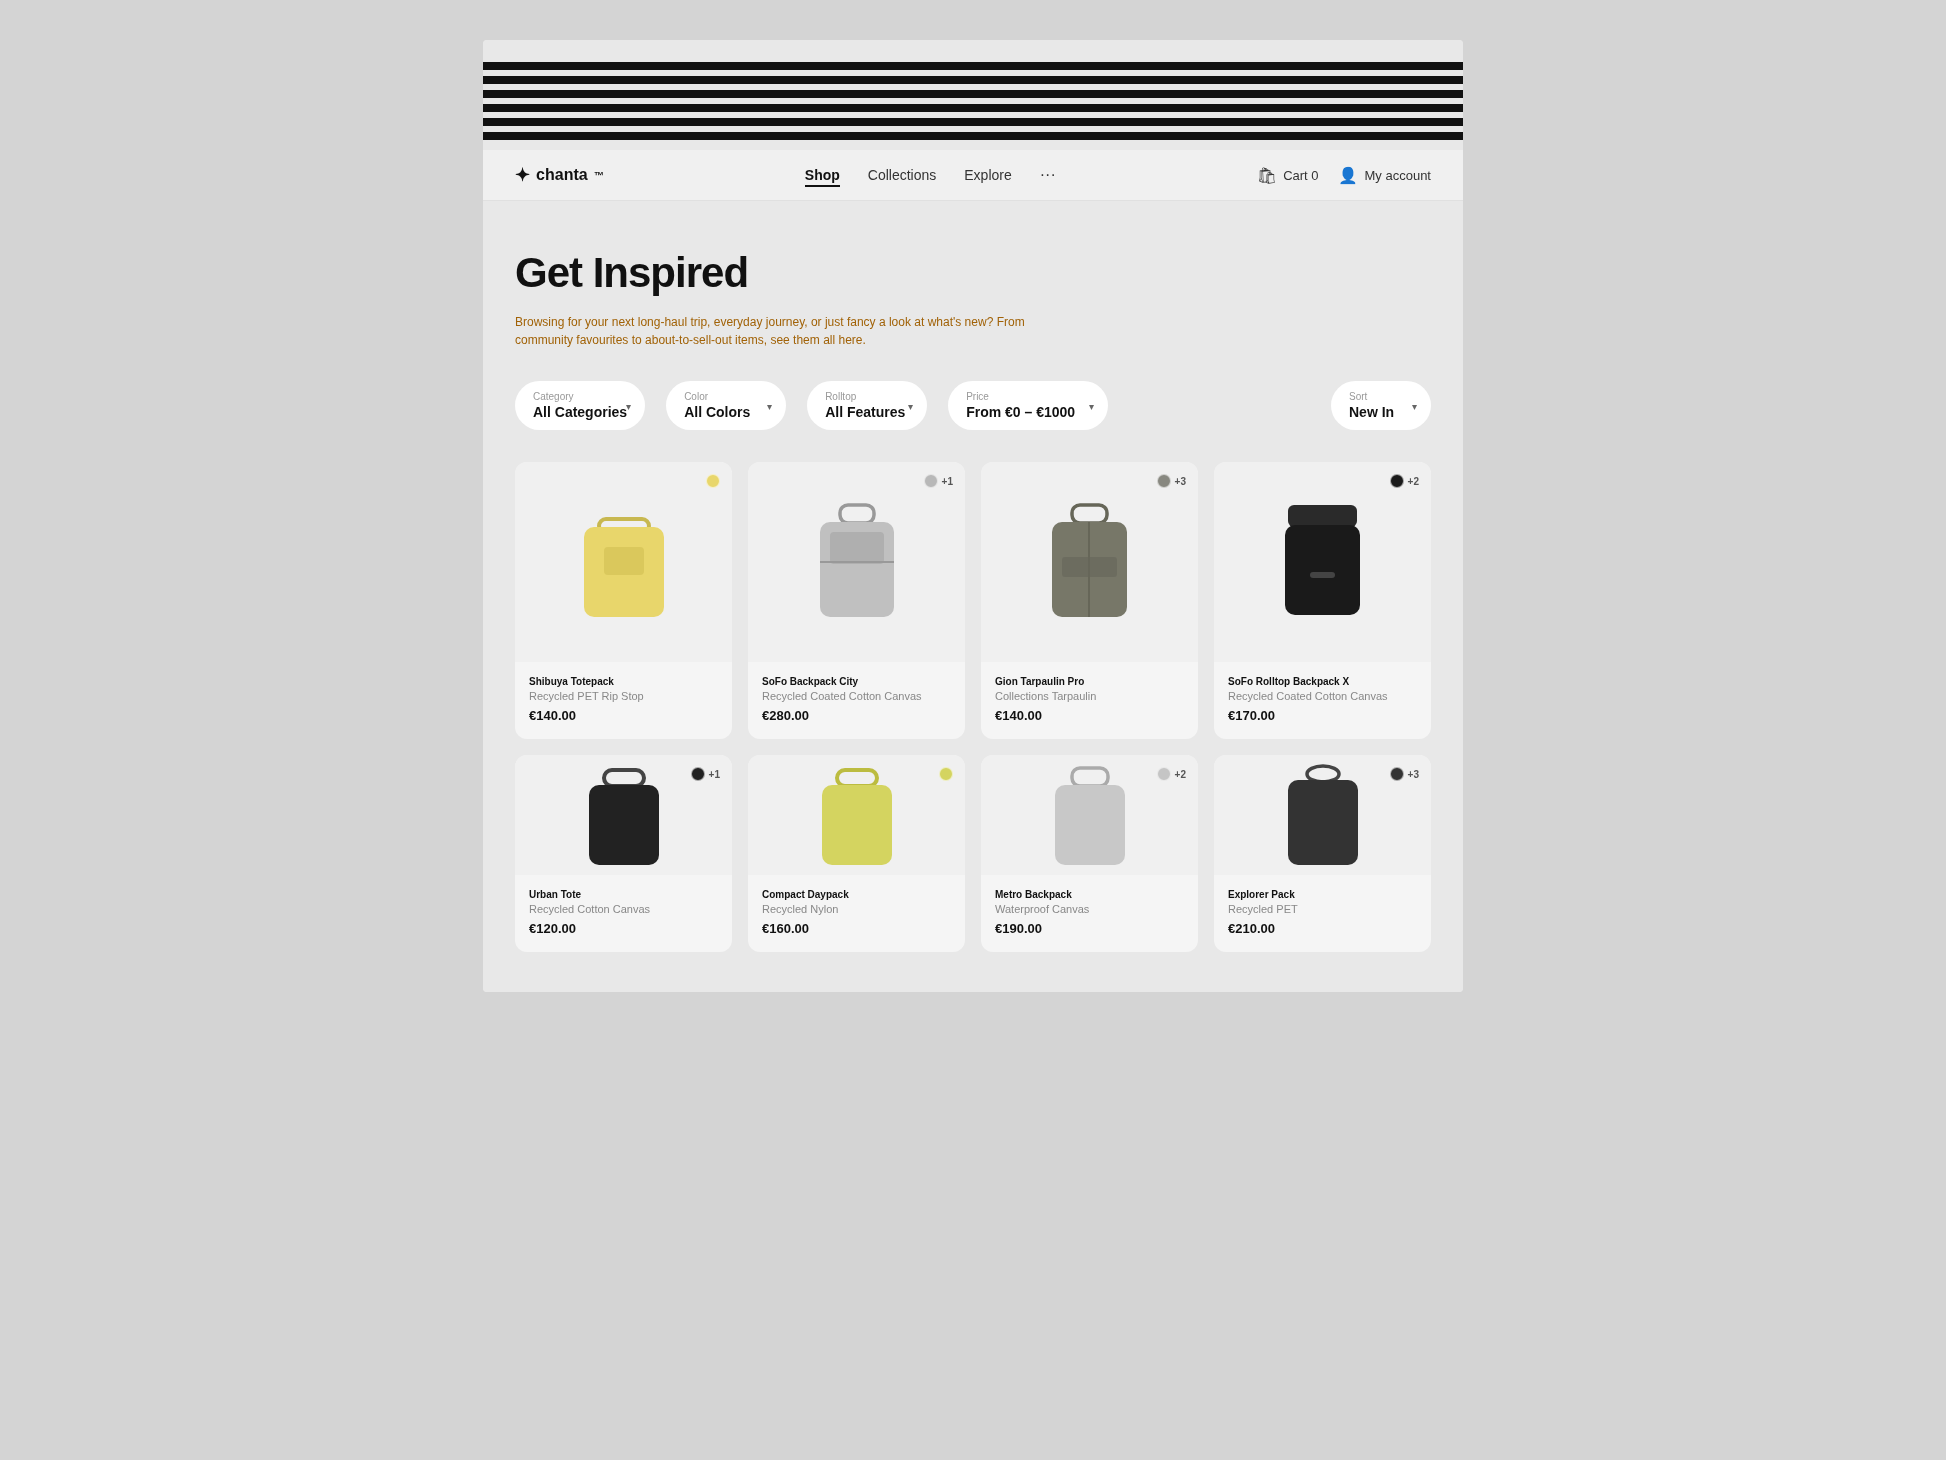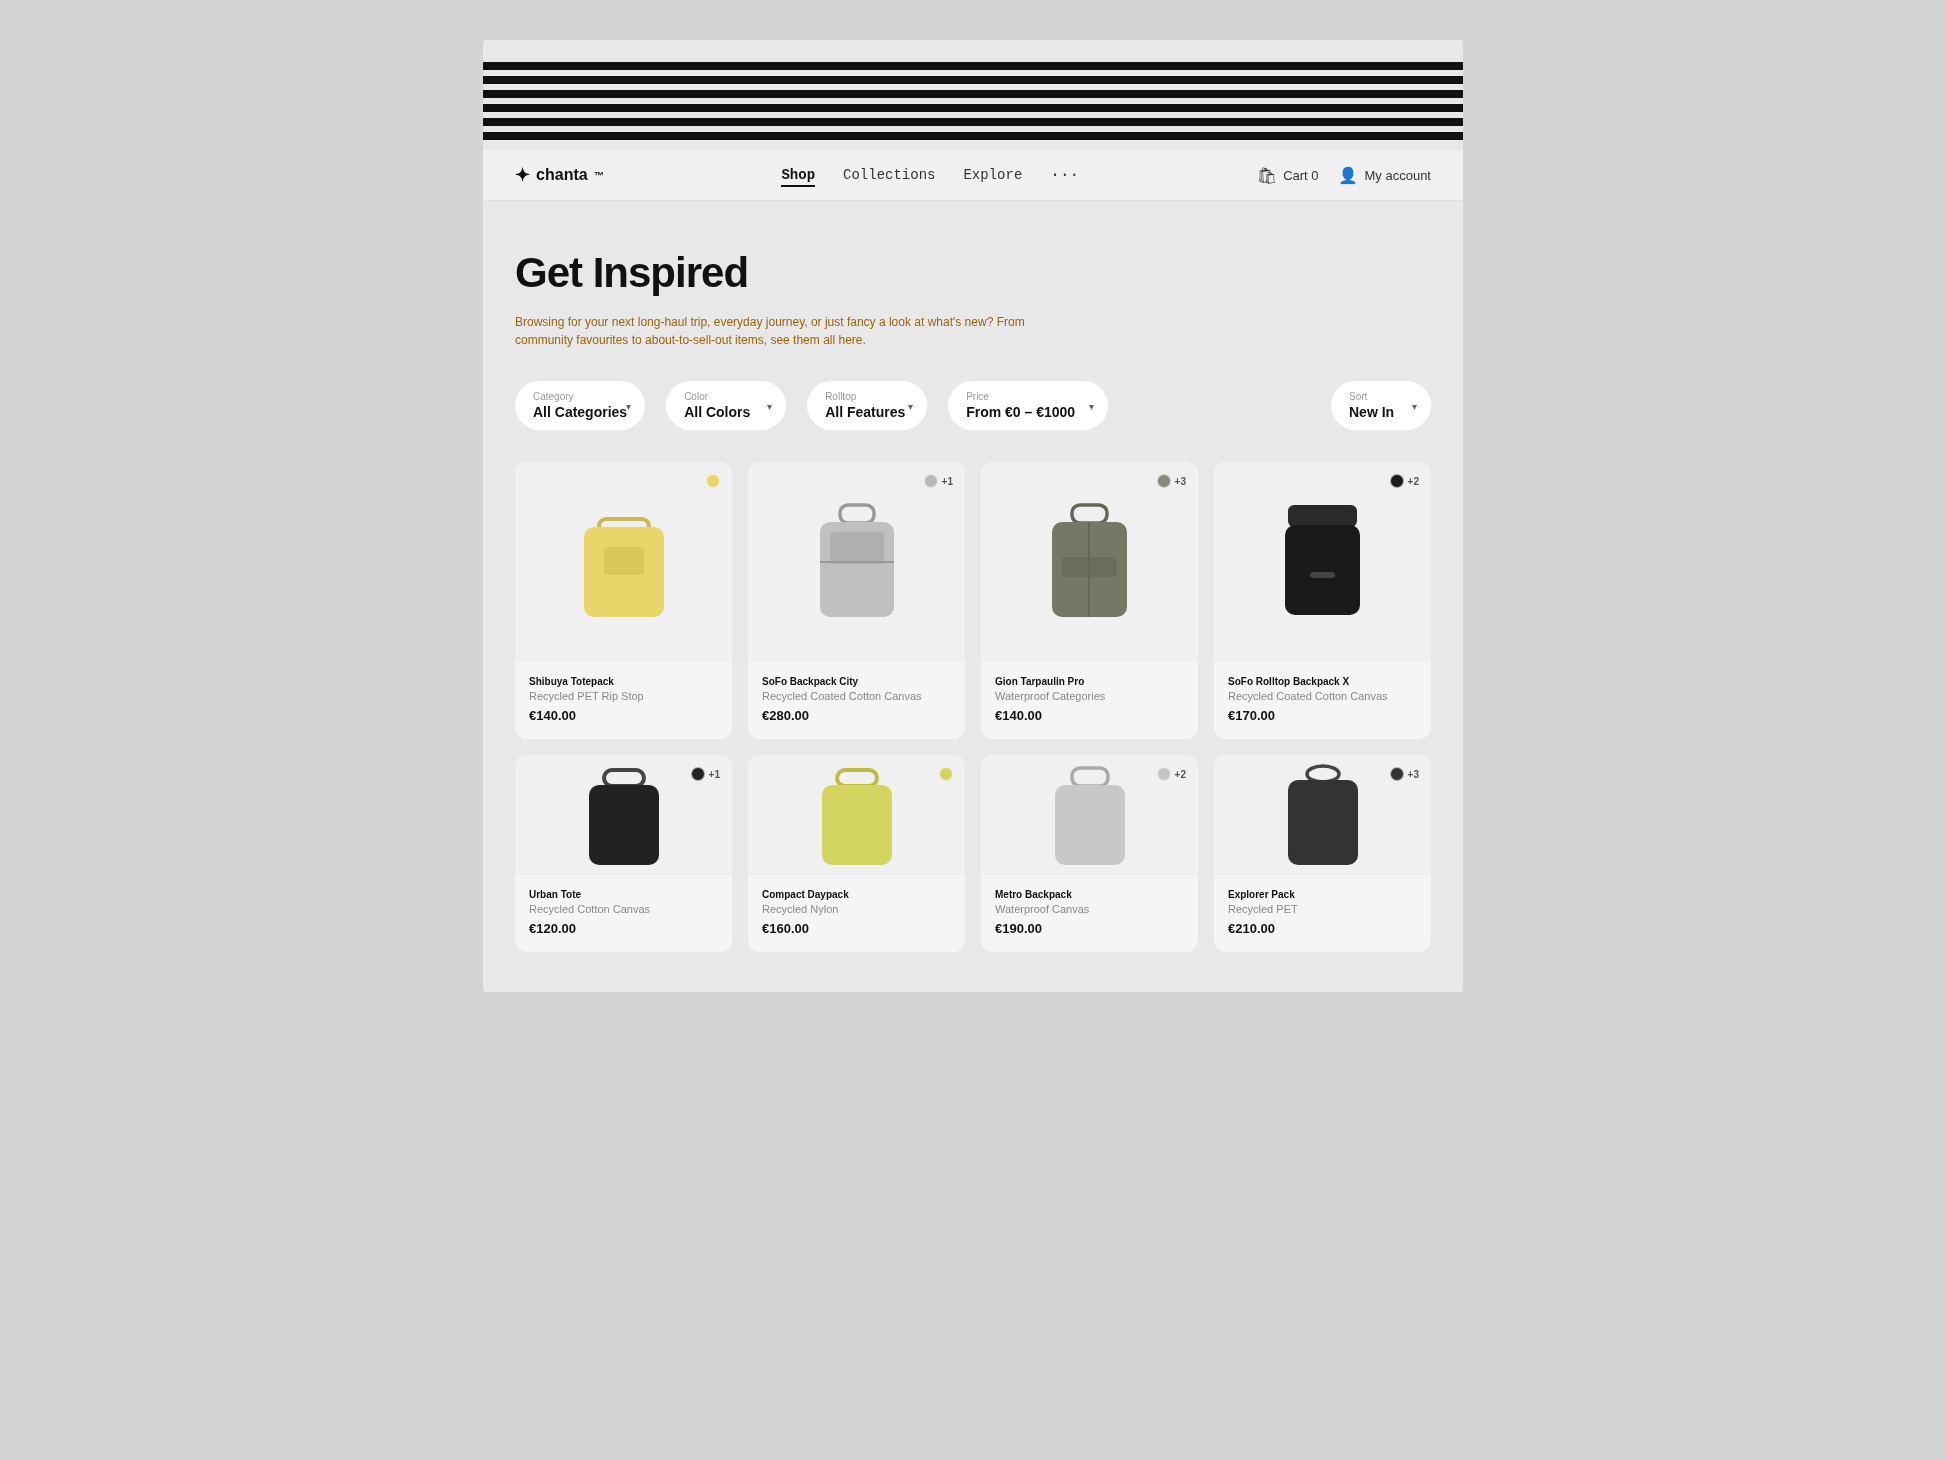--- a/index.html
+++ b/index.html
@@ -82,21 +82,20 @@
       gap: 28px;
       margin: 0 auto;
     }
 
     .nav-link {
       font-size: 14px;
       color: #333;
       text-decoration: none;
       cursor: pointer;
       position: relative;
-      font-family: Liberation Mono, monospace;
     }
 
     .nav-link.active {
       font-weight: 600;
       color: #111;
     }
 
     .nav-link.active::after {
       content: '';
       position: absolute;
@@ -408,21 +407,21 @@
             </div>
             <svg width="85" height="130" viewBox="0 0 85 130">
               <rect x="25" y="8" width="35" height="18" rx="8" fill="none" stroke="#666658" stroke-width="3.5"></rect>
               <rect x="5" y="25" width="75" height="95" rx="10" fill="#777768"></rect>
               <line x1="42" y1="25" x2="42" y2="120" stroke="#666658" stroke-width="2"></line>
               <rect x="15" y="60" width="55" height="20" rx="3" fill="#66665a" opacity="0.6"></rect>
             </svg>
           </div>
           <div class="product-info">
             <div class="product-name">Gion Tarpaulin Pro</div>
-            <div class="product-material">Waterproof Categories</div>
+            <div class="product-material">Collections Tarpaulin</div>
             <div class="product-price">€140.00</div>
           </div>
         </div>
 
         <div class="product-card">
           <div class="product-image-wrap">
             <div class="product-color-swatch">
               <div class="swatch-dot" style="background:#1a1a1a;"></div>
               <span class="swatch-extra">+2</span>
             </div>

